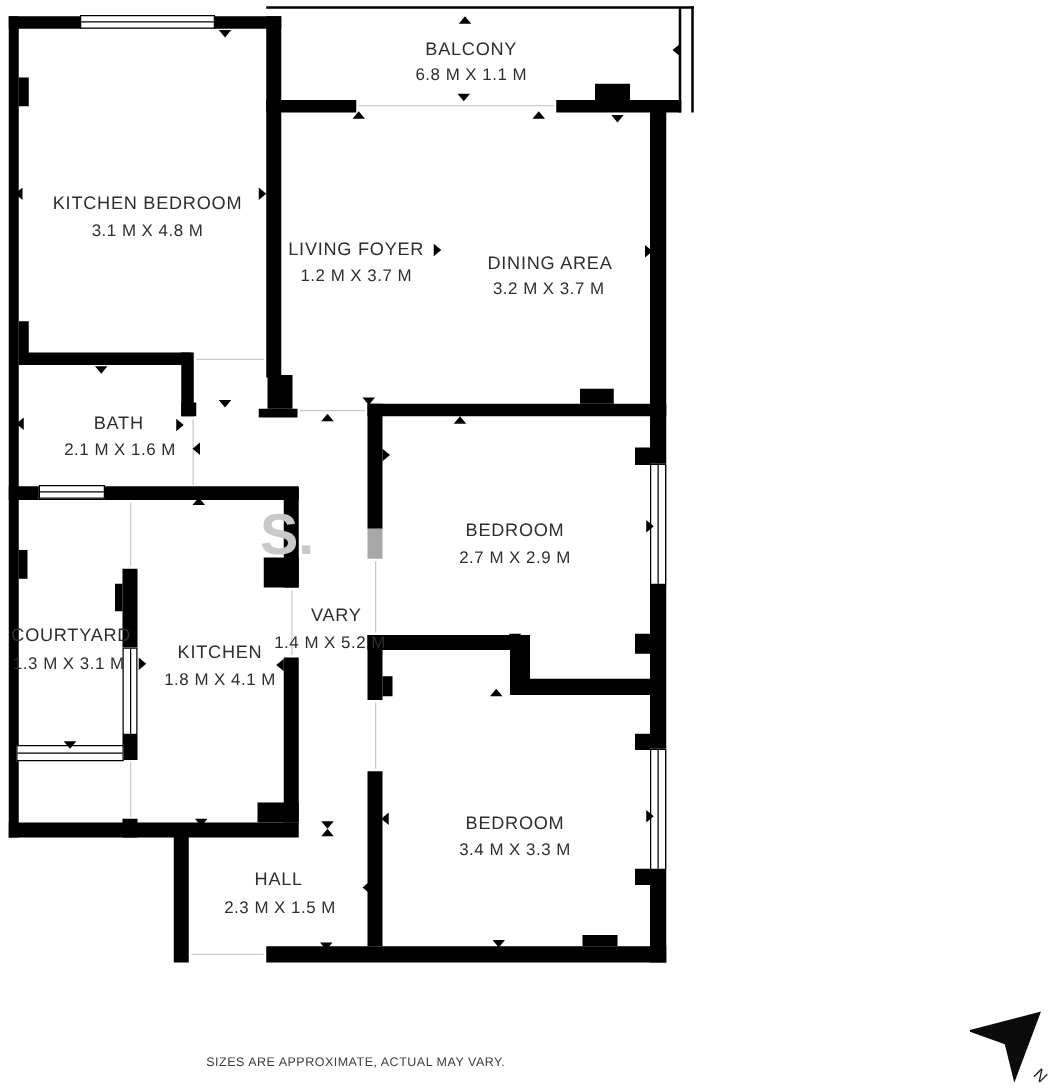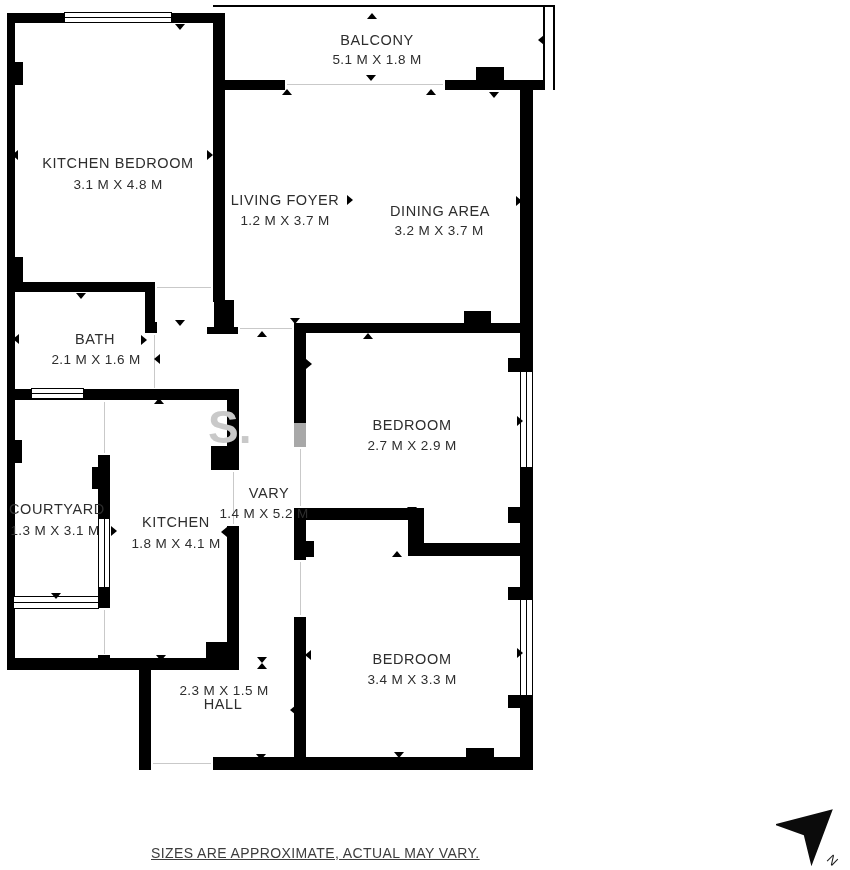--- a/index.html
+++ b/index.html
@@ -16,22 +16,22 @@
   .dims{font-size:13.5px;letter-spacing:.4px;}
   .tick{position:absolute;width:0;height:0;z-index:4;}
   .tu{border-left:5px solid transparent;border-right:5px solid transparent;border-bottom:6px solid #000;}
   .td{border-left:5px solid transparent;border-right:5px solid transparent;border-top:6px solid #000;}
   .tl{border-top:5px solid transparent;border-bottom:5px solid transparent;border-right:6px solid #000;}
   .tr{border-top:5px solid transparent;border-bottom:5px solid transparent;border-left:6px solid #000;}
   #balcony-outline{position:absolute;left:213px;top:5px;width:342px;height:85px;
        border-top:2px solid #000;border-right:2px solid #000;box-sizing:border-box;}
   #watermark{position:absolute;left:208px;top:404px;font-size:46px;font-weight:700;
        color:#c9c9c9;z-index:5;line-height:1;}
-  #disclaimer{position:absolute;left:151px;top:845px;font-size:14px;letter-spacing:.4px;
-       color:#3d3d3d;z-index:6;text-decoration:underline;}
+  #disclaimer{position:absolute;left:165px;top:845px;font-size:10px;letter-spacing:.4px;
+       color:#3d3d3d;z-index:6;}
   #compass{position:absolute;left:776px;top:796px;z-index:6;}
 </style>
 </head>
 <body>
 
 <div id="plan">
 
   <div id="balcony-outline"></div>
   <div class="jamb" style="left:543px;top:6px;width:2px;height:84px;background:#000;"></div>
 
@@ -147,21 +147,21 @@
   <div class="tick tl" style="left:290px;top:705px"></div>
   <div class="tick tr" style="left:145px;top:698px"></div>
   <div class="tick td" style="left:256px;top:754px"></div>
   <div class="tick td" style="left:257px;top:657px"></div>
   <div class="tick tu" style="left:257px;top:663px"></div>
 
   <div class="lbl" style="left:118px;top:155px">KITCHEN BEDROOM</div>
   <div class="lbl dims" style="left:118px;top:177px">3.1 M X 4.8 M</div>
 
   <div class="lbl" style="left:377px;top:32px">BALCONY</div>
-  <div class="lbl dims" style="left:377px;top:52px">5.1 M X 1.8 M</div>
+  <div class="lbl dims" style="left:377px;top:52px">6.8 M X 1.1 M</div>
 
   <div class="lbl" style="left:285px;top:192px">LIVING FOYER</div>
   <div class="lbl dims" style="left:285px;top:213px">1.2 M X 3.7 M</div>
 
   <div class="lbl" style="left:440px;top:203px">DINING AREA</div>
   <div class="lbl dims" style="left:439px;top:223px">3.2 M X 3.7 M</div>
 
   <div class="lbl" style="left:95px;top:331px">BATH</div>
   <div class="lbl dims" style="left:96px;top:352px">2.1 M X 1.6 M</div>
 
@@ -174,21 +174,21 @@
   <div class="lbl" style="left:176px;top:514px">KITCHEN</div>
   <div class="lbl dims" style="left:176px;top:536px">1.8 M X 4.1 M</div>
 
   <div class="lbl" style="left:269px;top:485px">VARY</div>
   <div class="lbl dims" style="left:264px;top:506px">1.4 M X 5.2 M</div>
 
   <div class="lbl" style="left:412px;top:651px">BEDROOM</div>
   <div class="lbl dims" style="left:412px;top:672px">3.4 M X 3.3 M</div>
 
   <div class="lbl" style="left:223px;top:696px">HALL</div>
-  <div class="lbl dims" style="left:224px;top:683px">2.3 M X 1.5 M</div>
+  <div class="lbl dims" style="left:224px;top:718px">2.3 M X 1.5 M</div>
 
   <div id="watermark">S.</div>
 
   <div id="disclaimer">SIZES ARE APPROXIMATE, ACTUAL MAY VARY.</div>
 
   <svg id="compass" width="70" height="74" viewBox="0 0 70 74">
     <polygon points="36,4 8,58 36,43 64,58" fill="#0b0b0b" transform="rotate(48 36 32)"></polygon>
     <text x="53" y="67" font-size="13" fill="#1a1a1a" font-family="Liberation Sans, sans-serif" transform="rotate(45 55 62)">N</text>
   </svg>
 

